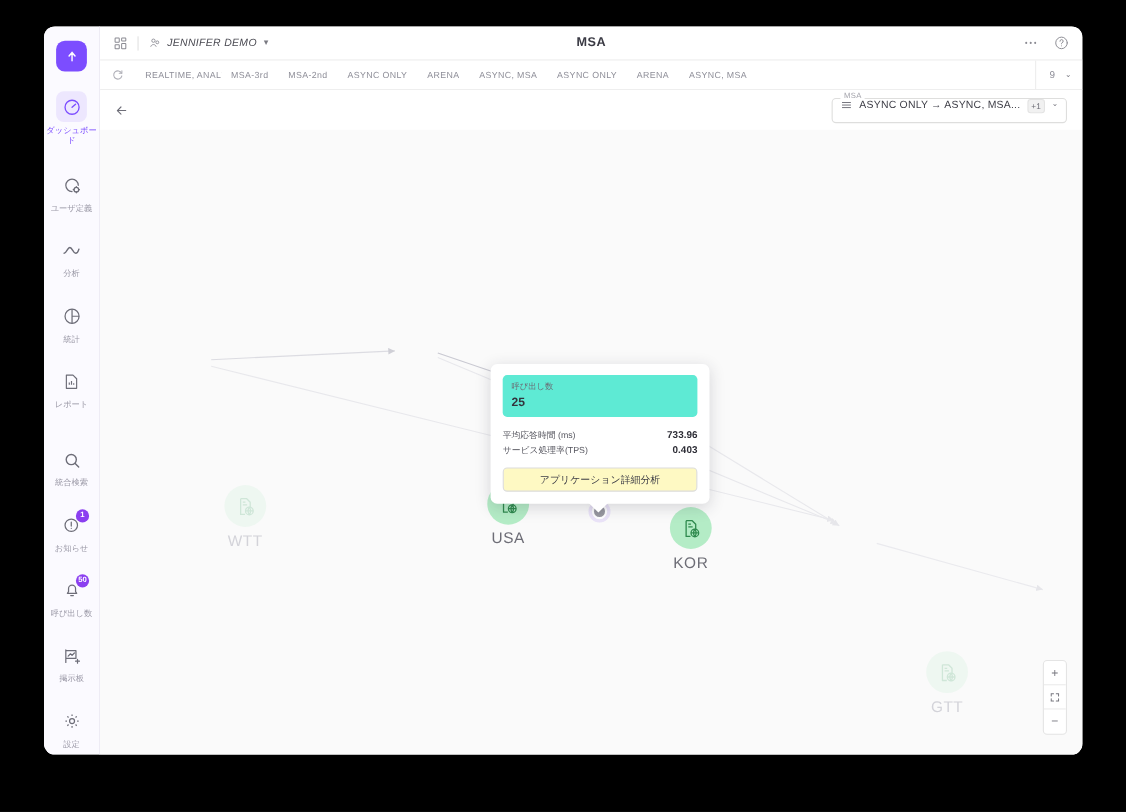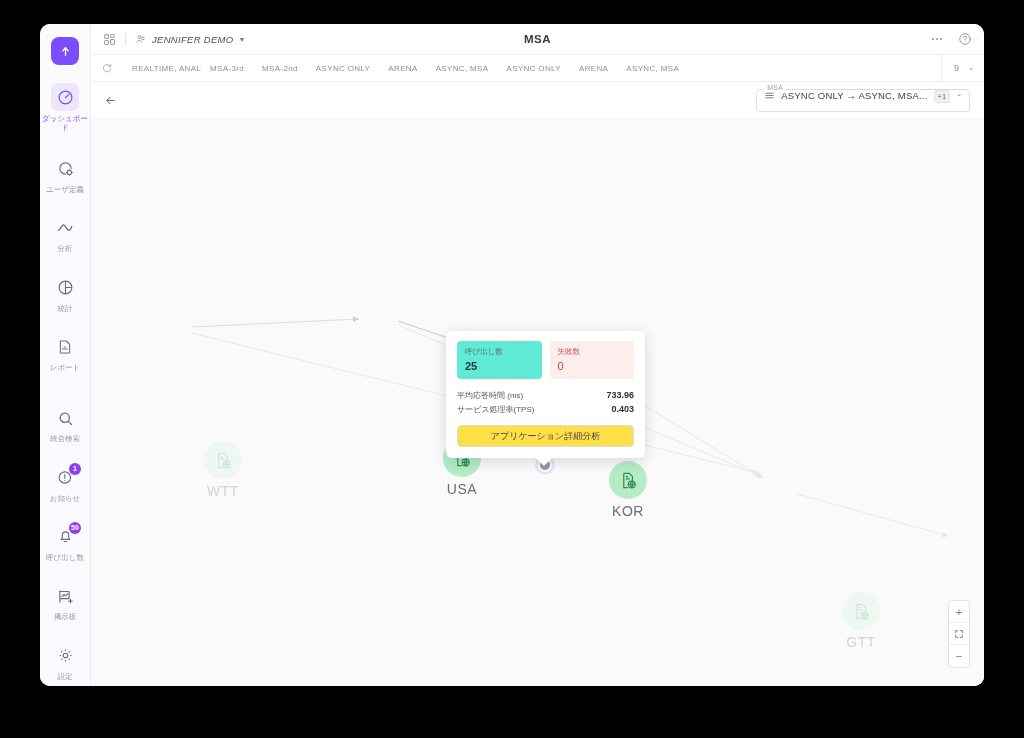--- a/index.html
+++ b/index.html
@@ -197,21 +197,21 @@
   .tt-stat-val { font-size: 11px; font-weight: bold; color: #33333c; }
   .tt-stat.pink .tt-stat-val { color: #e2392f; font-weight: normal; }
   .tt-rows { margin-top: 9px; }
   .tt-row {
     display: flex; justify-content: space-between; align-items: baseline;
     font-size: 8px; color: #56565f; padding: 1.5px 0;
   }
   .tt-row-val { font-size: 9px; font-weight: bold; color: #2e2e37; margin-left: 21px; }
   .tt-btn {
     margin-top: 9px; width: 100%; height: 22px;
-    border: 1px solid #dcdcdc; border-radius: 4px; background: #fde047;
+    border: 1px solid #dcdcdc; border-radius: 4px; background: #fef9c3;
     font-size: 9px; color: #3c3c45; cursor: pointer;
     font-family: "Liberation Sans", sans-serif;
   }
 
   
   .zoomctl {
     position: absolute; right: 14px; bottom: 18px;
     width: 22px; border: 1px solid #e4e4e4; border-radius: 4px;
     background: #fff; overflow: hidden;
   }
@@ -511,24 +511,20 @@
         </div>
 
         <div class="link-marker" style="left:444px; top:337px;"></div>
 
         <div class="tooltip">
           <div class="tt-stats">
             <div class="tt-stat gray">
               <div class="tt-stat-lbl">呼び出し数</div>
               <div class="tt-stat-val">25</div>
             </div>
-            <div class="tt-stat pink">
-              <div class="tt-stat-lbl">失敗数</div>
-              <div class="tt-stat-val">0</div>
-            </div>
           </div>
           <div class="tt-rows">
             <div class="tt-row">
               <span>平均応答時間 (ms)</span>
               <span class="tt-row-val">733.96</span>
             </div>
             <div class="tt-row">
               <span>サービス処理率(TPS)</span>
               <span class="tt-row-val">0.403</span>
             </div>

